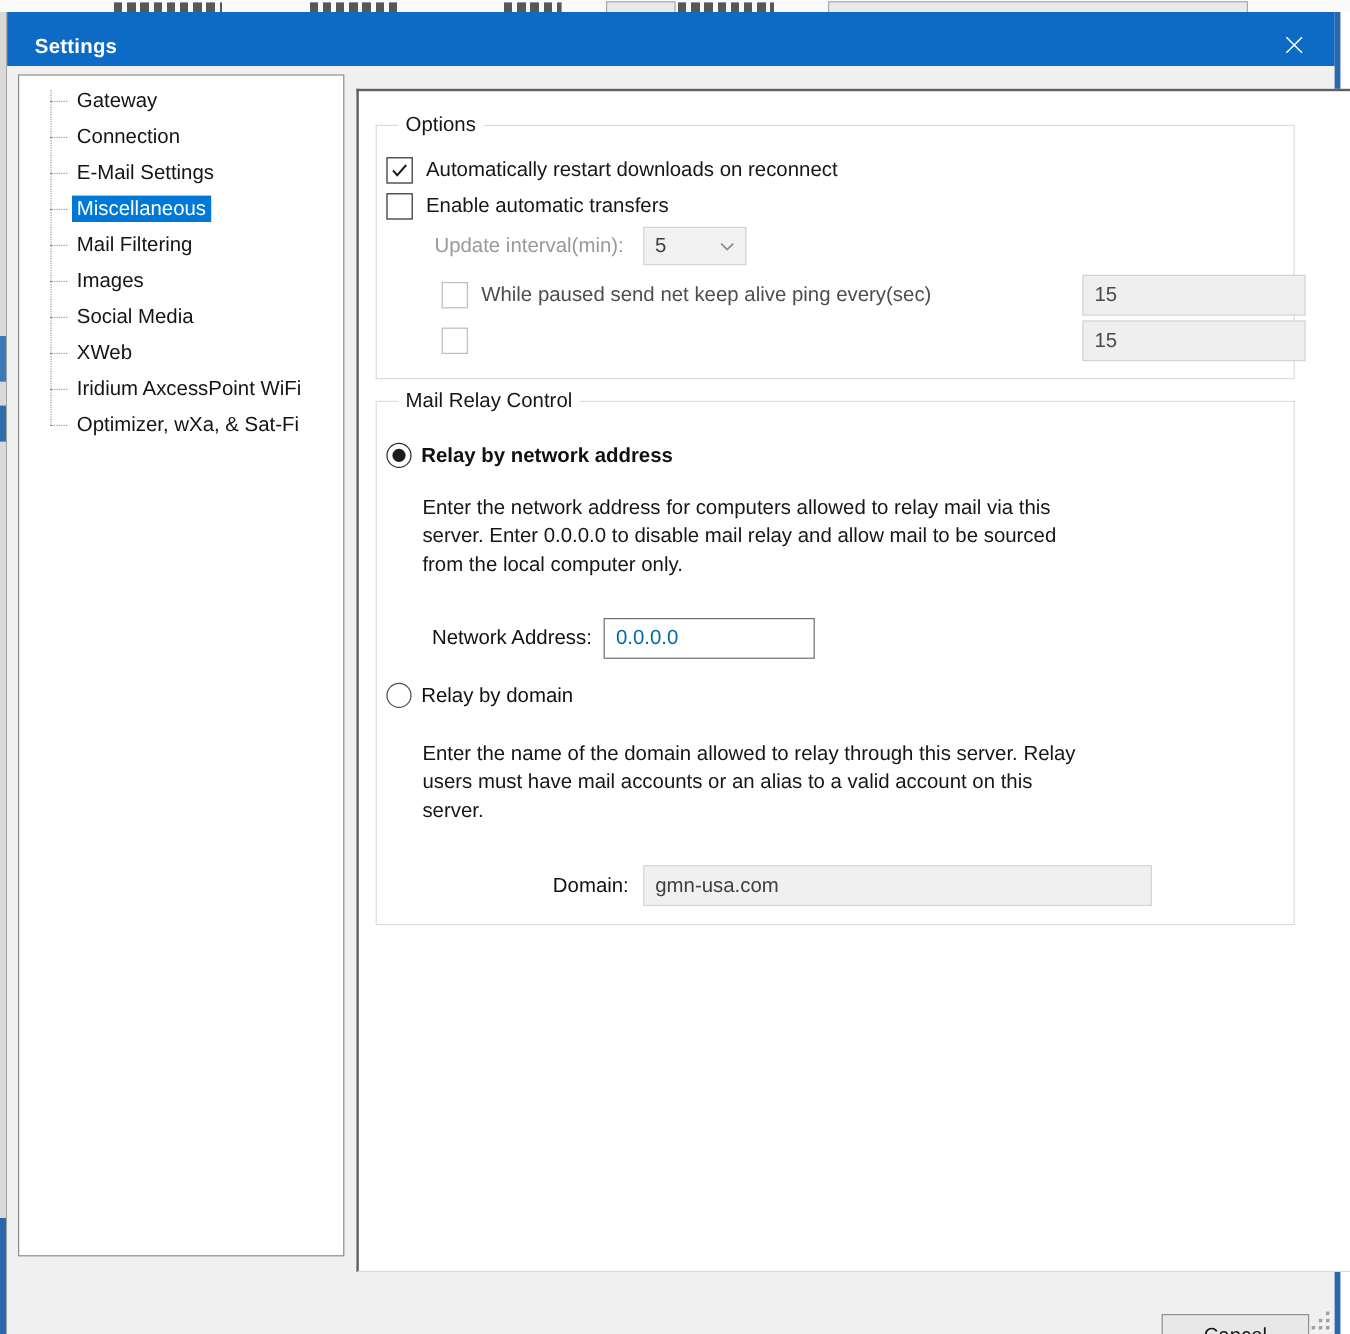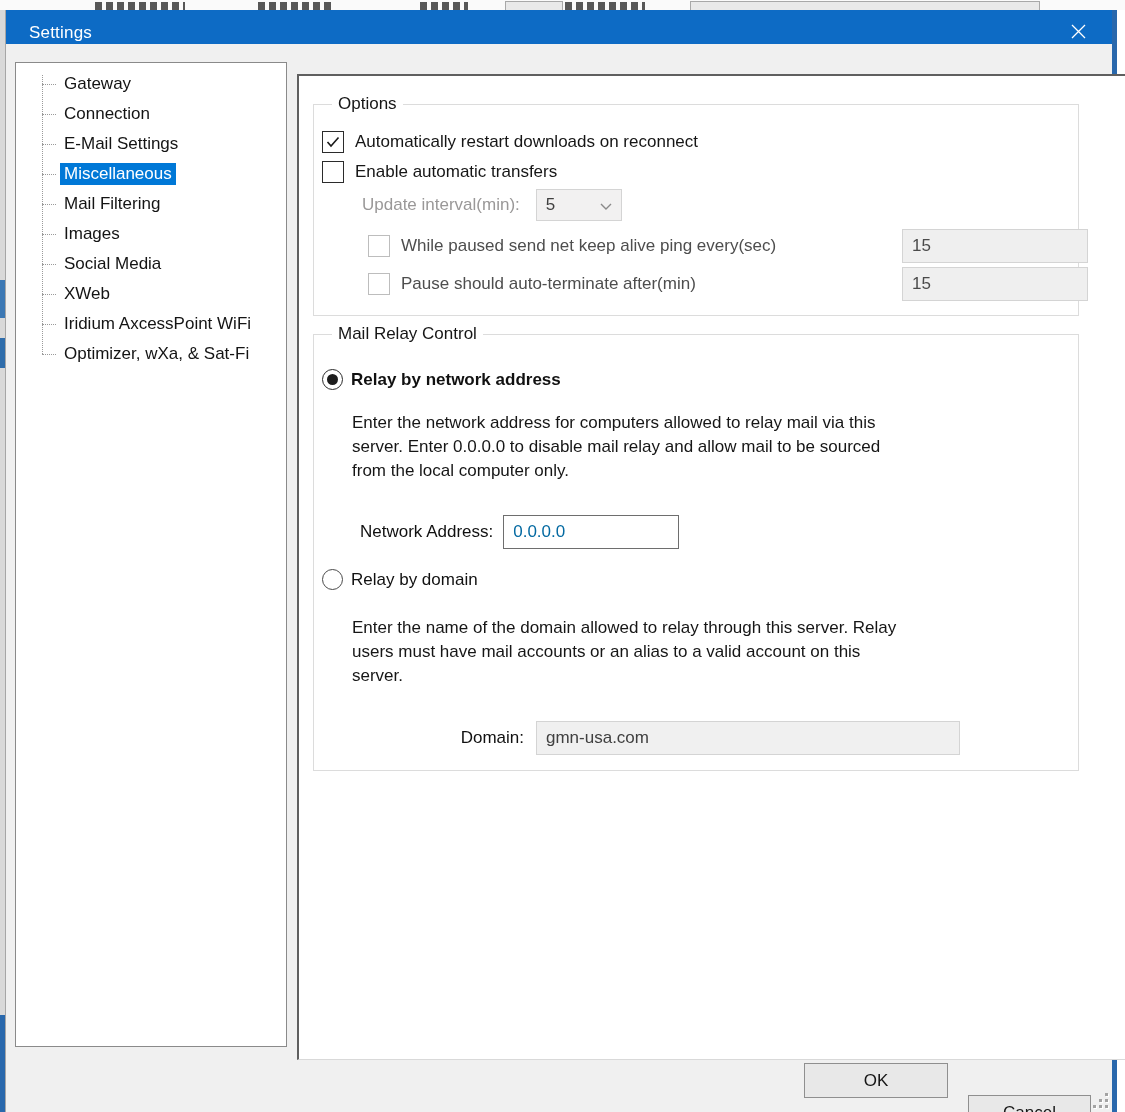--- a/index.html
+++ b/index.html
@@ -22,24 +22,25 @@
   .bg-right { position:absolute; left:1117px; top:10px; width:8px; height:1102px; background:#ffffff; }
 
   
   .dialog {
     position:absolute; left:5px; top:10px; width:1112px; height:1102px;
     border-right:5px solid var(--accent-border,#2968ac);
     border-left:1px solid #a6a6a6;
     background:var(--dialog-bg,#f0f0f0);
   }
   .titlebar {
-    position:absolute; left:0; top:0; right:0; height:34px;
+    position:absolute; left:0; top:0; right:0; height:45px;
     background:var(--titlebar,#0d6bc5);
     display:flex; align-items:center;
     padding:12px 14px 0 23px;
+    font-weight:bold;
   }
   .titlebar .title { color:#ffffff; font-size:17px; letter-spacing:.2px; }
   .close-btn {
     margin-left:auto; width:40px; height:40px; border:none; background:transparent;
     display:flex; align-items:center; justify-content:center; cursor:default;
   }
   .dlg-body { position:absolute; left:0; top:45px; right:0; bottom:0; background:var(--dialog-bg,#f0f0f0); }
 
   
   .tree {
@@ -223,21 +224,20 @@
               
             </span>
             <span class="cb-label dim">While paused send net keep alive ping every(sec)</span>
           </div>
           <input class="tb tb-15" style="left: 588px; top: 124px;" disabled="" value="15">
 
           <div class="opt-row" style="left:54px;top:168px">
             <span class="checkbox disabled">
               
             </span>
-            <span class="cb-label dim">Pause should auto-terminate after(min)</span>
           </div>
           <input class="tb tb-15" style="left: 588px; top: 162px;" disabled="" value="15">
         </div>
 
         <div class="groupbox gb-relay">
           <span class="gb-title">Mail Relay Control</span>
 
           <div class="opt-row" style="left:8px;top:34px;gap:8px">
             <span class="radio on">
                 <span class="dot"></span>
@@ -260,21 +260,20 @@
           <div class="para" style="left:38px;top:281px">Enter the name of the domain allowed to relay through this server. Relay users must have mail accounts or an alias to a valid account on this server.</div>
 
           <div class="opt-row" style="left:38px;top:386px;gap:12px">
             <span class="field-label" style="display:inline-block;width:172px;text-align:right">Domain:</span>
             <input class="tb ghost" style="width: 424px; height: 34px;" disabled="" value="gmn-usa.com">
           </div>
         </div>
 
       </div>
 
-      <button class="btn btn-ok">OK</button>
       <button class="btn btn-cancel">Cancel</button>
 
       <div class="grip">
         <i style="left:12px;top:12px"></i>
           <i style="left:12px;top:6px"></i>
           <i style="left:12px;top:0px"></i>
         <i style="left:6px;top:12px"></i>
           <i style="left:6px;top:6px"></i>
           <i style="left:0px;top:12px"></i>
       </div>

